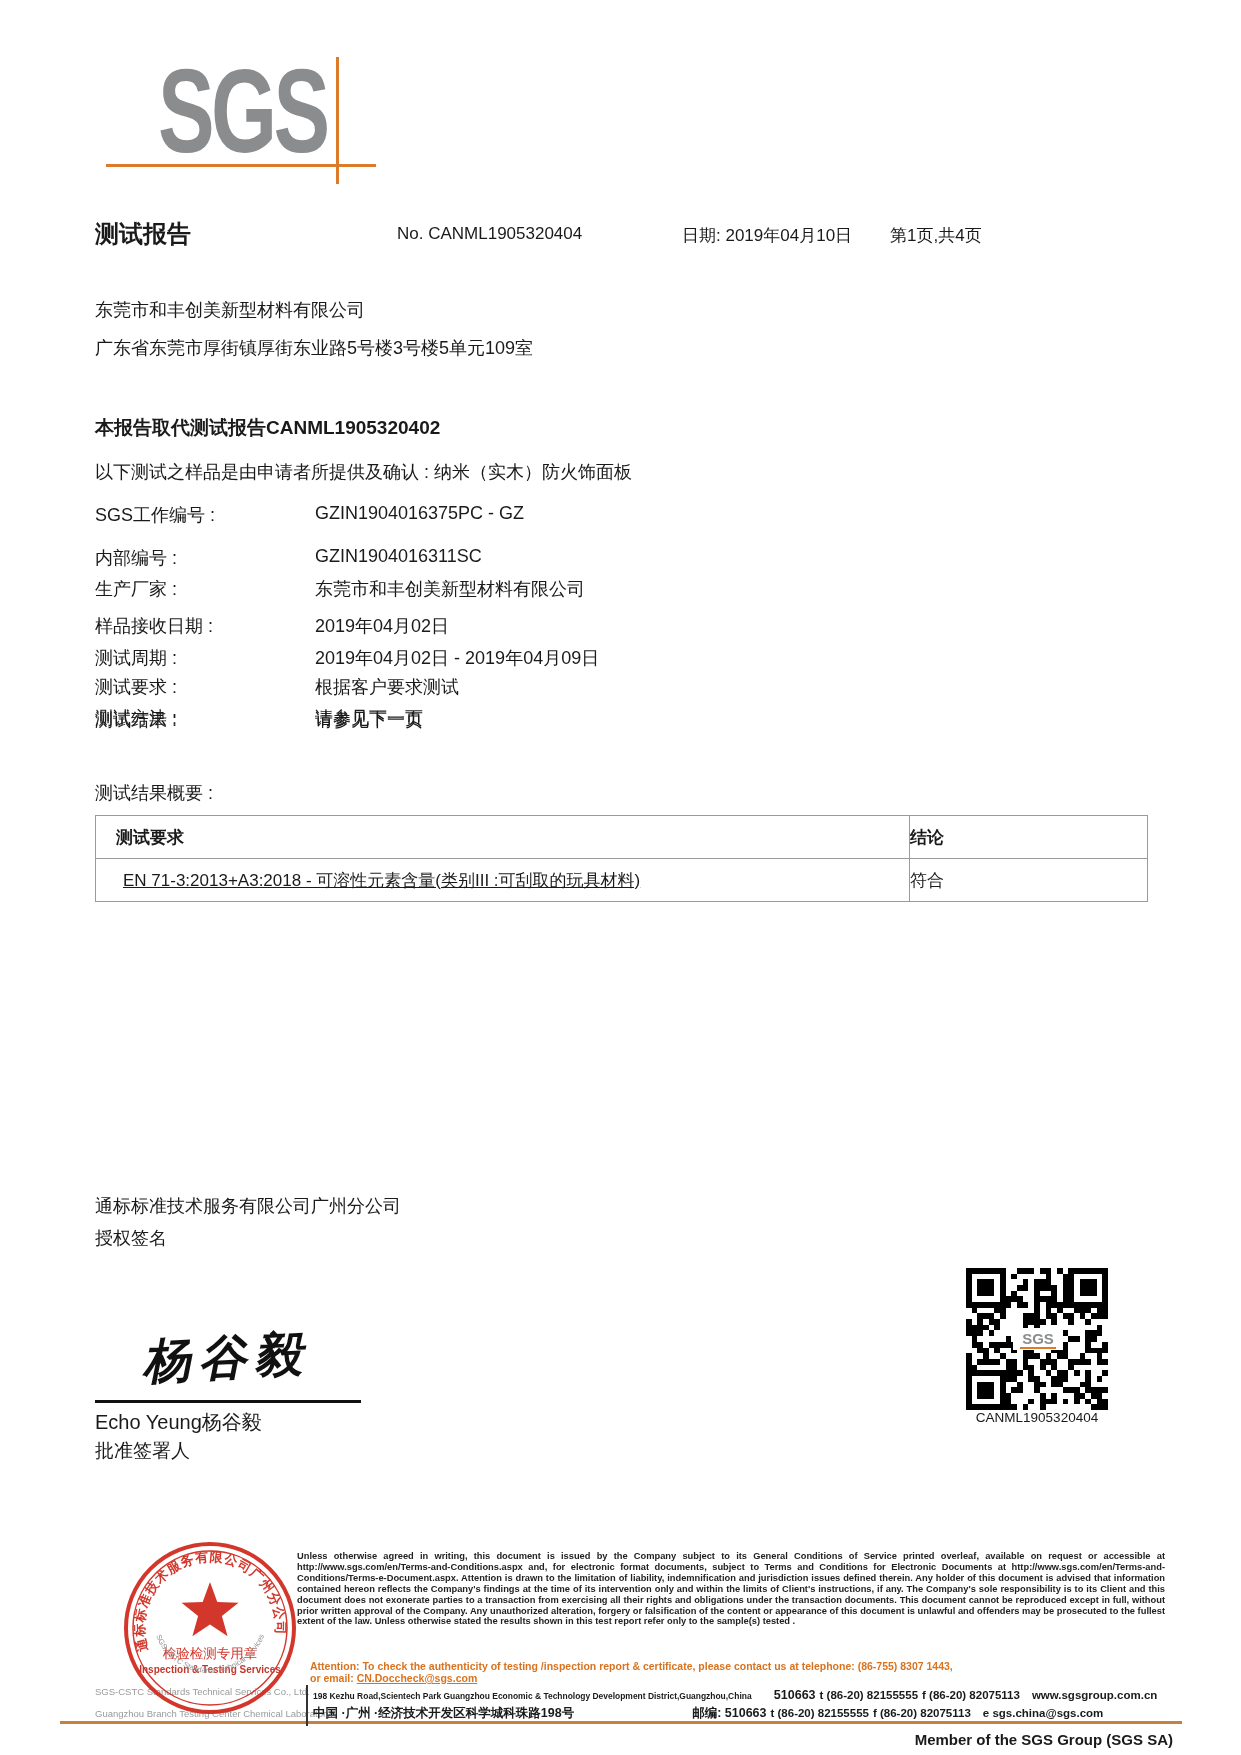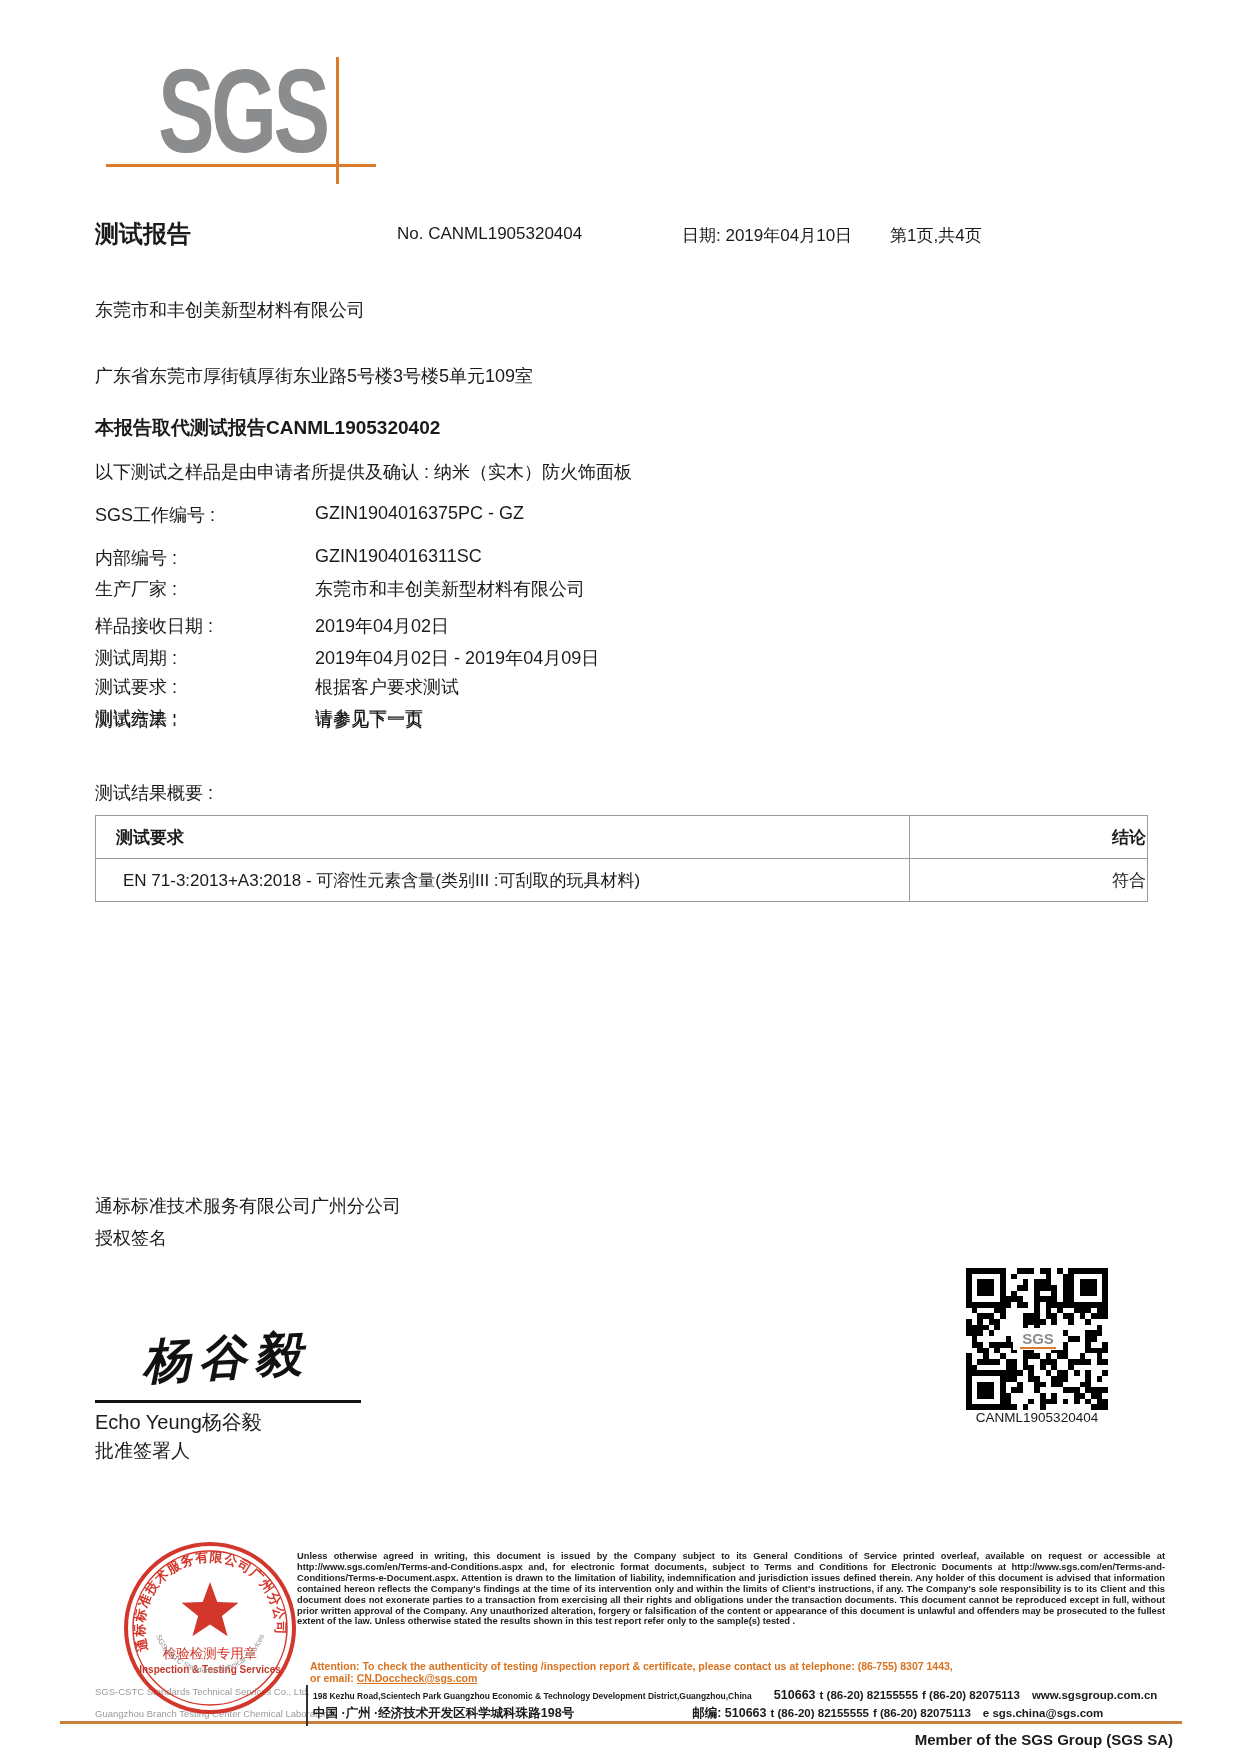--- a/index.html
+++ b/index.html
@@ -13,37 +13,37 @@
   #logo-hline{left:106px;top:164px;width:270px;height:3px;background:#dd7b2d;}
   #logo-vline{left:336px;top:57px;width:3px;height:127px;background:#dd7b2d;}
 
   
   #page-title{left:95px;top:218px;font-size:24px;font-weight:bold;}
   #report-no{left:397px;top:224px;font-size:17px;}
   #report-date{left:682px;top:224px;font-size:17px;}
   #report-page{left:890px;top:224px;font-size:17px;}
 
   #client-name{left:95px;top:298px;font-size:18px;}
-  #client-address{left:95px;top:336px;font-size:18px;margin-top:28px;}
+  #client-address{left:95px;top:336px;font-size:18px;}
   #replacement-note{left:95px;top:415px;font-size:19px;font-weight:bold;}
   #sample-note{left:95px;top:460px;font-size:18px;}
 
   .detail-row{position:absolute;left:95px;width:1000px;font-size:18px;}
   .detail-row .lbl{display:inline-block;width:220px;vertical-align:top;}
   .detail-row .val{display:inline-block;vertical-align:top;}
   #detail-0{top:503px;} #detail-1{top:546px;} #detail-2{top:577px;} #detail-3{top:614px;}
   #detail-4{top:646px;} #detail-5{top:675px;} #detail-6{top:706px;} #detail-7{top:708px;}
 
   #summary-label{left:95px;top:781px;font-size:18px;}
 
   #results-table{left:95px;top:815px;width:1053px;border-collapse:collapse;font-size:17px;}
   #results-table td,#results-table th{border:1px solid #9a9a9a;height:40px;}
   #results-table th{font-weight:bold;text-align:left;padding-left:20px;}
-  #results-table .c2{width:236px;text-align:right;padding-left:0;}
-  #results-table td.c1{padding-left:27px;}
+  #results-table .c2{width:236px;text-align:left;padding-left:0;}
+  #results-table td.c1{padding-left:27px;text-decoration:underline;}
 
   #branch-company{left:95px;top:1194px;font-size:18px;}
   #authorized-label{left:95px;top:1226px;font-size:18px;}
   #signature-handwriting{left:142px;top:1326px;font-size:48px;font-weight:bold;font-style:italic;
       letter-spacing:8px;transform:rotate(-3deg);color:#111;}
   #signature-line{left:95px;top:1400px;width:266px;height:3px;background:#111;}
   #signer-name{left:95px;top:1409px;font-size:20px;}
   #signer-role{left:95px;top:1438px;font-size:19px;}
 
   #qr-code{left:966px;top:1268px;width:142px;height:142px;}

